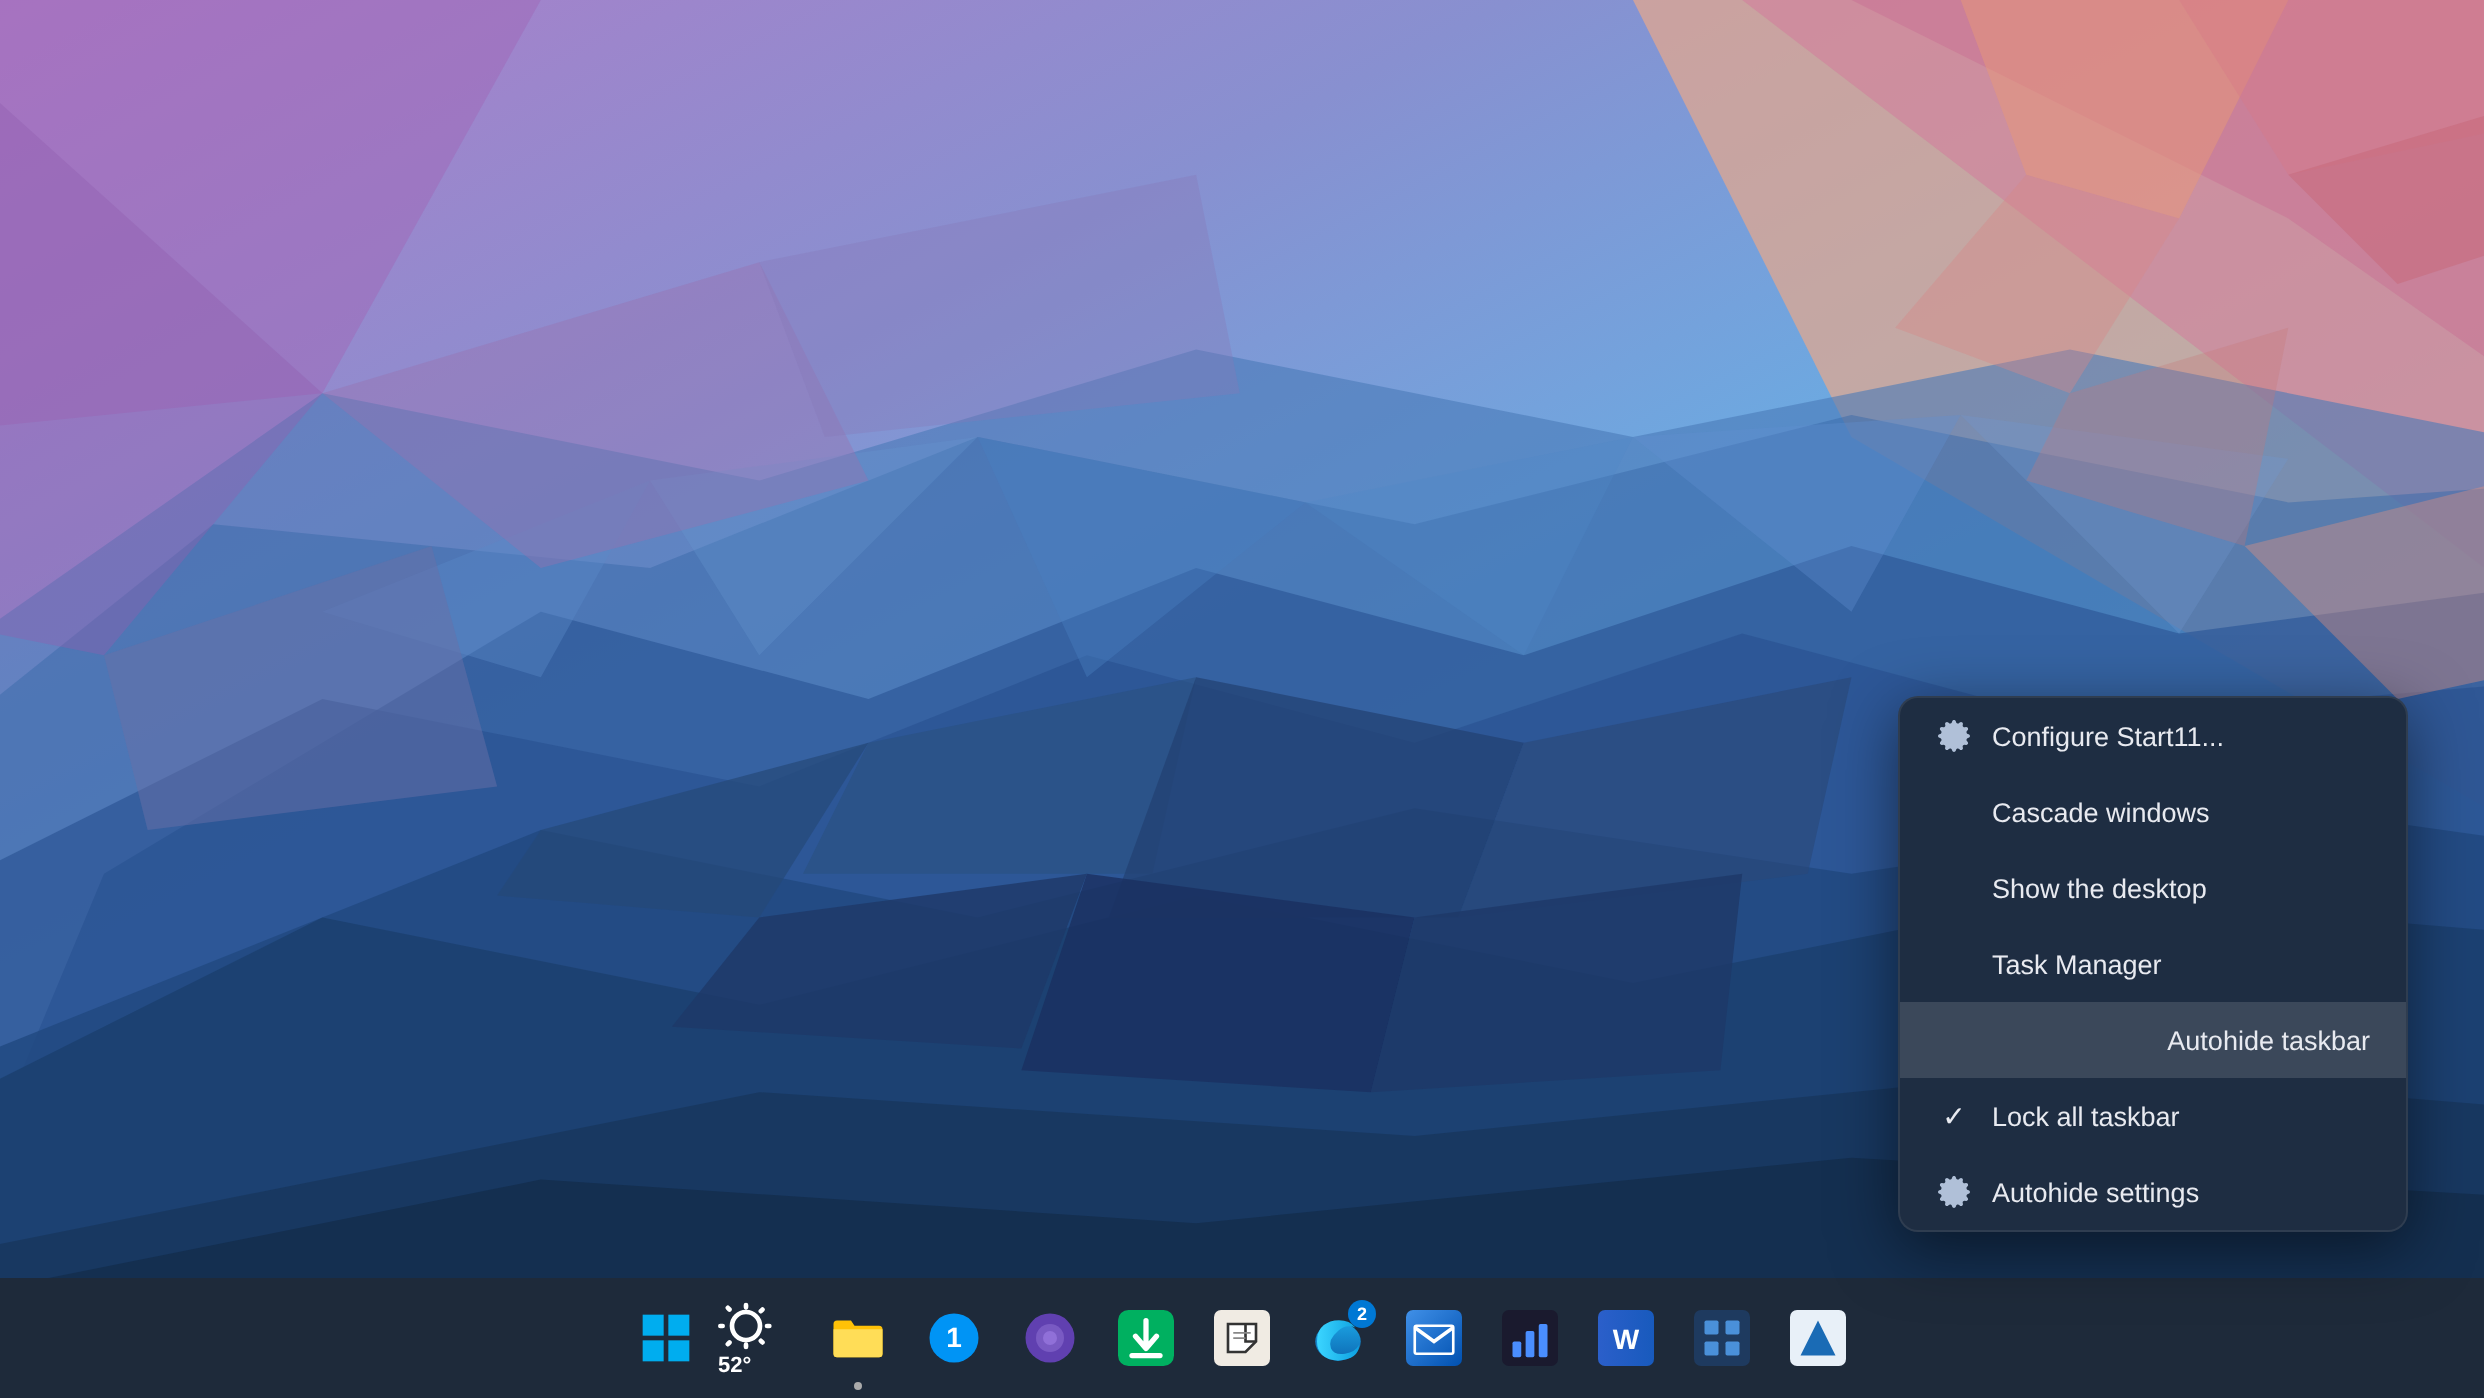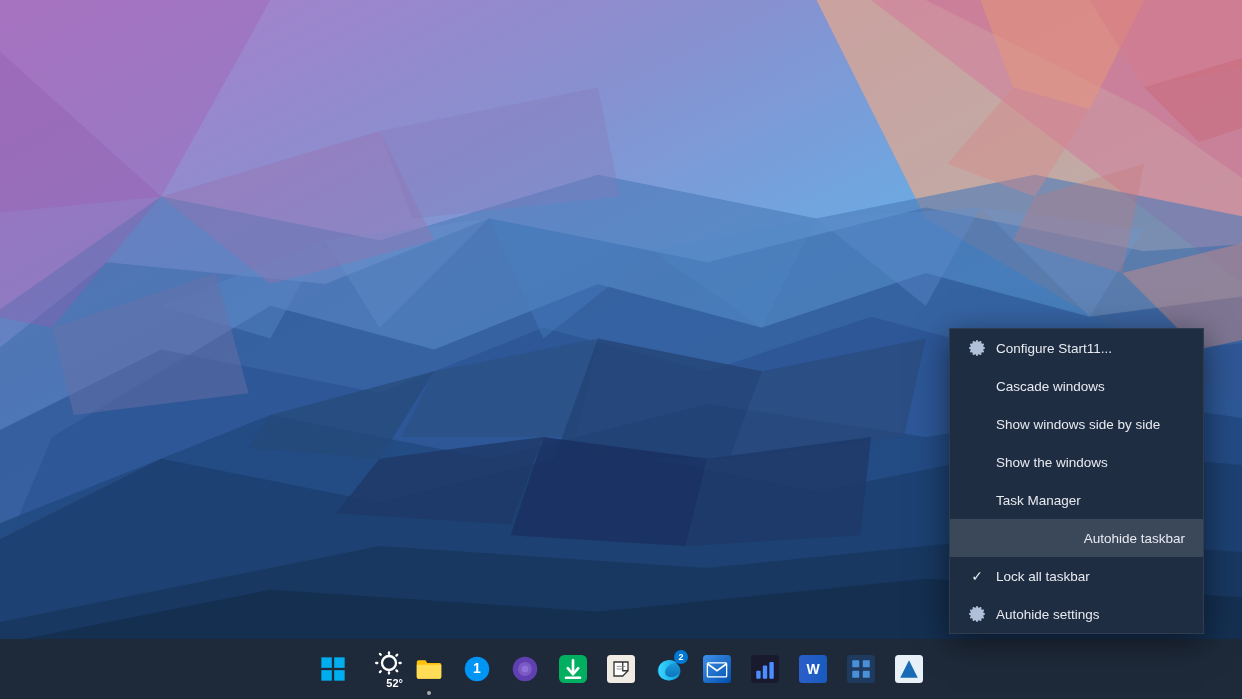--- a/index.html
+++ b/index.html
@@ -78,24 +78,24 @@
       width: 4px;
       height: 4px;
       border-radius: 50%;
       background: #aaa;
     }
 
     
     #context-menu {
       position: absolute;
       right: 38px;
-      bottom: 65px;
+      bottom: 83px;
       width: 255px;
       background: #1e2d42;
-      border-radius: 0;
+      border-radius: 10px;
       box-shadow: 0 8px 32px rgba(0,0,0,0.5);
       z-index: 100;
       overflow: hidden;
       border: 1px solid rgba(255,255,255,0.08);
     }
 
     .menu-item {
       display: flex;
       align-items: center;
       padding: 10px 18px;
@@ -129,21 +129,21 @@
       justify-content: center;
       flex-shrink: 0;
       color: #e8eaf0;
       font-size: 14px;
     }
 
     
     #weather-widget {
       display: flex;
       flex-direction: column;
-      align-items: flex-end;
+      align-items: flex-start;
       justify-content: center;
       width: 44px;
       color: white;
       font-size: 10px;
     }
 
     #weather-widget .temp {
       font-size: 12px;
       font-weight: 600;
     }
@@ -241,28 +241,24 @@
     </span>
     <span>Configure Start11...</span>
   </div>
 
   <div class="menu-item">
     <span class="menu-icon" style="width:18px"></span>
     <span>Cascade windows</span>
   </div>
 
 
+
   <div class="menu-item">
     <span class="menu-icon" style="width:18px"></span>
-    <span>Show windows side by side</span>
-  </div>
-
-  <div class="menu-item">
-    <span class="menu-icon" style="width:18px"></span>
-    <span>Show the windows</span>
+    <span>Show the desktop</span>
   </div>
 
   <div class="menu-item">
     <span class="menu-icon" style="width:18px"></span>
     <span>Task Manager</span>
   </div>
 
   <div class="menu-item highlighted">
     <span class="menu-icon" style="width:18px"></span>
     <span>Autohide taskbar</span>

